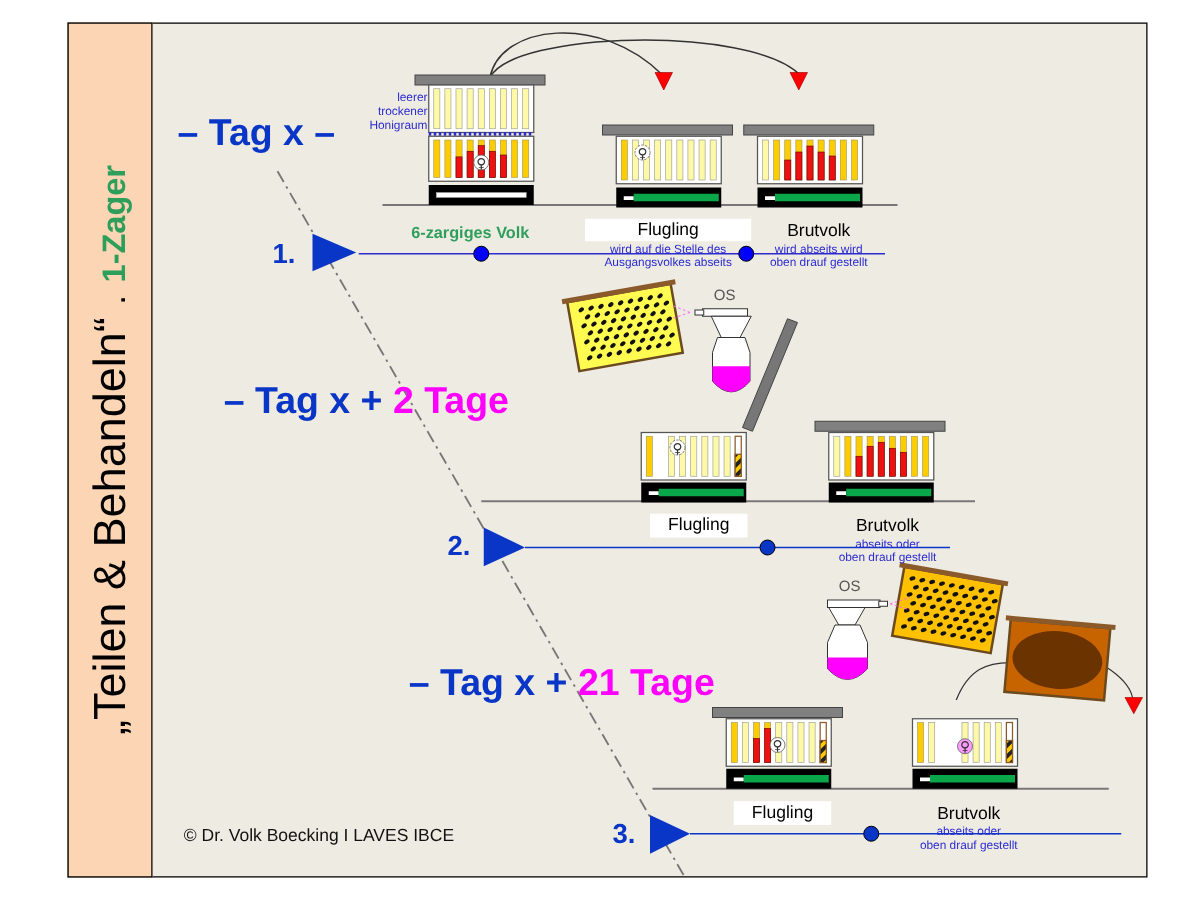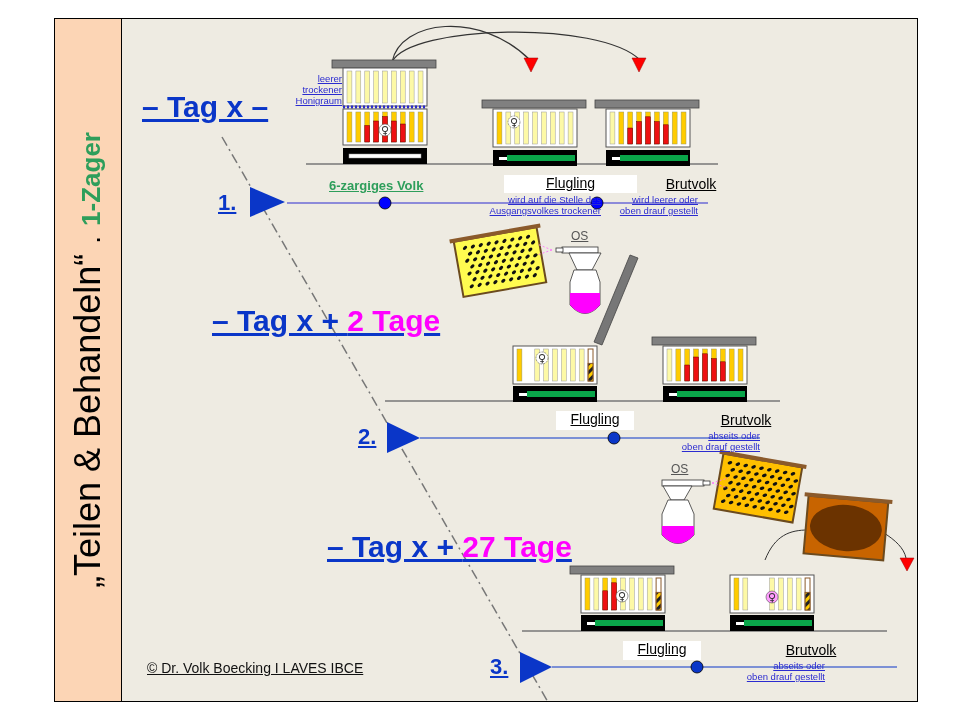--- a/index.html
+++ b/index.html
@@ -2,27 +2,27 @@
 <html><head>
 <meta charset="utf-8">
 <style>
   html, body { margin:0; padding:0; background:#ffffff; }
   body { width:960px; height:720px; position:relative; overflow:hidden; font-family:"Liberation Sans", sans-serif; }
   .frame { position:absolute; left:54px; top:18px; width:864px; height:684px; border:1.5px solid #000; box-sizing:border-box; background:#eeebe2; }
   .sidebar { position:absolute; left:54px; top:18px; width:68px; height:684px; background:#fcd5b5; border:1.5px solid #000; box-sizing:border-box; }
   .side-title { position:absolute; left:88px; top:360px; transform:translate(-50%,-50%) rotate(-90deg); white-space:nowrap; font-size:36px; color:#000; }
   .side-title .sub { color:#2e9e5b; font-weight:bold; font-size:26px; }
   .side-title .dot { font-size:28px; }
-  .abs { position:absolute; white-space:nowrap;text-decoration:underline; }
+  .abs { position:absolute; white-space:nowrap; }
   .day { font-weight:bold; font-size:30px; color:#0a36c8; }
   .day .mag { color:#ff00ff; }
   .step { font-weight:bold; font-size:22px; color:#0a36c8; }
-  .lbl { font-size:14px; color:#000;margin-left:36px; }
+  .lbl { font-size:14px; color:#000; }
   .lbl-box { background:#fff; text-align:center; }
-  .note { font-size:9.5px; color:#2b2bd0; line-height:11px; text-align:right; }
+  .note { font-size:9.5px; color:#2b2bd0; line-height:11px; text-align:center; }
   .green-lbl { font-size:13px; font-weight:bold; color:#2e9e5b; }
   .copyright { font-size:14px; color:#111; }
   svg.layer { position:absolute; left:0; top:0; }
 </style>
 </head>
 <body>
 
 <div class="frame"></div>
 <div class="sidebar"></div>
 <div class="side-title">
@@ -391,43 +391,43 @@
   <path d="M884,533 C895,540 904,548 906,558" fill="none" stroke="#333" stroke-width="1"></path>
   <g transform="translate(846,527) rotate(5)">
     <rect x="-40" y="-28" width="80" height="58" fill="#c86400" stroke="#6b4a1e" stroke-width="2"></rect>
     <rect x="-44" y="-31" width="88" height="4" fill="#8b5a2b"></rect>
     <ellipse cx="0" cy="1" rx="36" ry="23" fill="#6b3300"></ellipse>
   </g>
   <polygon points="900,558 914,558 907,571" fill="#ff0000" stroke="#900" stroke-width="0.5"></polygon>
 </svg>
 
 <div class="abs day" style="left:142px;top:90px"><span>– Tag x –</span></div>
-<div class="abs day" style="left:212px;top:304px"><span>– Tag x + </span><span class="mag">2 Tage</span></div>
-<div class="abs day" style="left:327px;top:530px"><span>– Tag x + </span><span class="mag">27 Tage</span></div>
+<div class="abs day" style="left:179px;top:304px"><span>– Tag x + </span><span class="mag">2 Tage</span></div>
+<div class="abs day" style="left:327px;top:530px"><span>– Tag x + </span><span class="mag">21 Tage</span></div>
 
 <div class="abs step" style="left:218px;top:190px">1.</div>
 <div class="abs step" style="left:358px;top:424px">2.</div>
 <div class="abs step" style="left:490px;top:654px">3.</div>
 
 <div class="abs note" style="left:284px;top:73px;text-align:right;width:58px">
   <div>leerer</div>
   <div>trockener</div>
   <div>Honigraum</div>
 </div>
 
 <div class="abs green-lbl" style="left:329px;top:178px">6-zargiges Volk</div>
 
 <div class="abs lbl lbl-box" style="left:468px;top:175px;width:133px;height:18px">Flugling</div>
 <div class="abs note" style="left:468px;top:194px;width:133px">
   <div>wird auf die Stelle des</div>
-    <div>Ausgangsvolkes trockener</div>
+    <div>Ausgangsvolkes abseits</div>
 </div>
 <div class="abs lbl" style="left:620px;top:176px;width:70px;text-align:center">Brutvolk</div>
 <div class="abs note" style="left:612px;top:194px;width:86px">
-  <div>wird leerer oder</div>
+  <div>wird abseits wird</div>
     <div>oben drauf gestellt</div>
 </div>
 
 <div class="abs" style="left:571px;top:229px;font-size:12px;color:#555">OS</div>
 <div class="abs" style="left:671px;top:462px;font-size:12px;color:#555">OS</div>
 
 <div class="abs lbl lbl-box" style="left:520px;top:411px;width:78px;height:19px">Flugling</div>
 <div class="abs lbl" style="left:670px;top:412px;width:80px;text-align:center">Brutvolk</div>
 <div class="abs note" style="left:660px;top:430px;width:100px">
   <div>abseits oder</div>

